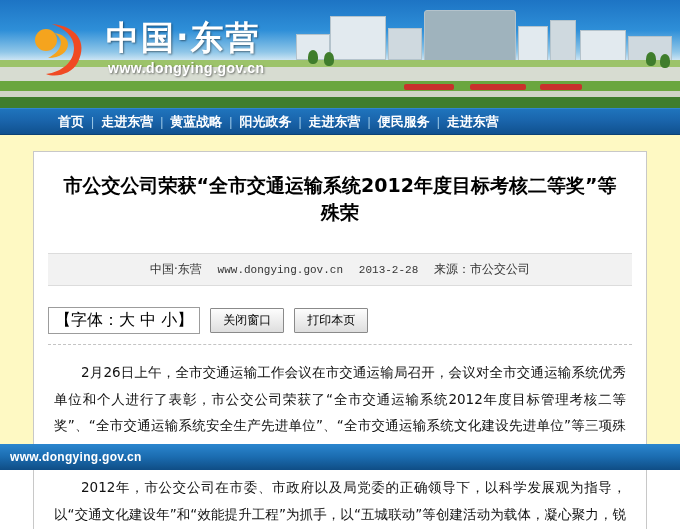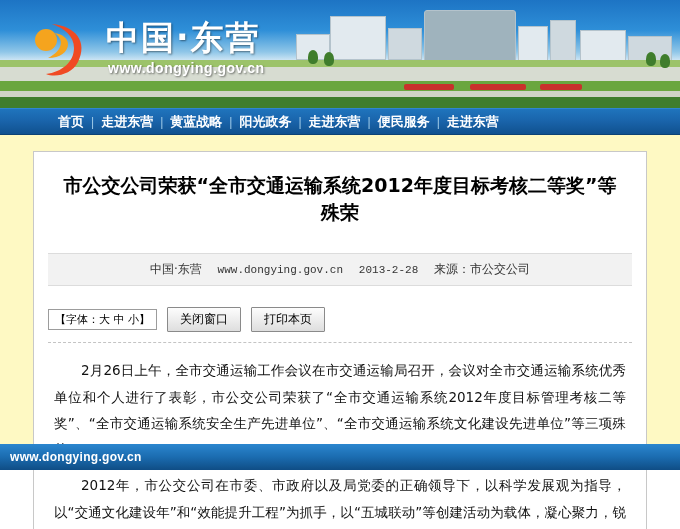--- a/index.html
+++ b/index.html
@@ -169,21 +169,21 @@
     display: flex;
     align-items: center;
     gap: 10px;
     font-size: 12px;
     font-family: "DejaVu Sans", sans-serif;
   }
   .font-size-box {
     border: 1px solid #9c9c9c;
     background: #fff;
     padding: 2px 6px;
-    font-size: 11px;
+    font-size: 16px;
     color: #000;
     white-space: nowrap;
   }
   .btn {
     border: 1px solid #8a8a8a;
     background: linear-gradient(to bottom, #fdfdfd 0%, #ececec 55%, #dedede 100%);
     padding: 3px 12px;
     font-size: 12px;
     color: #000;
     font-family: "DejaVu Sans", sans-serif;

